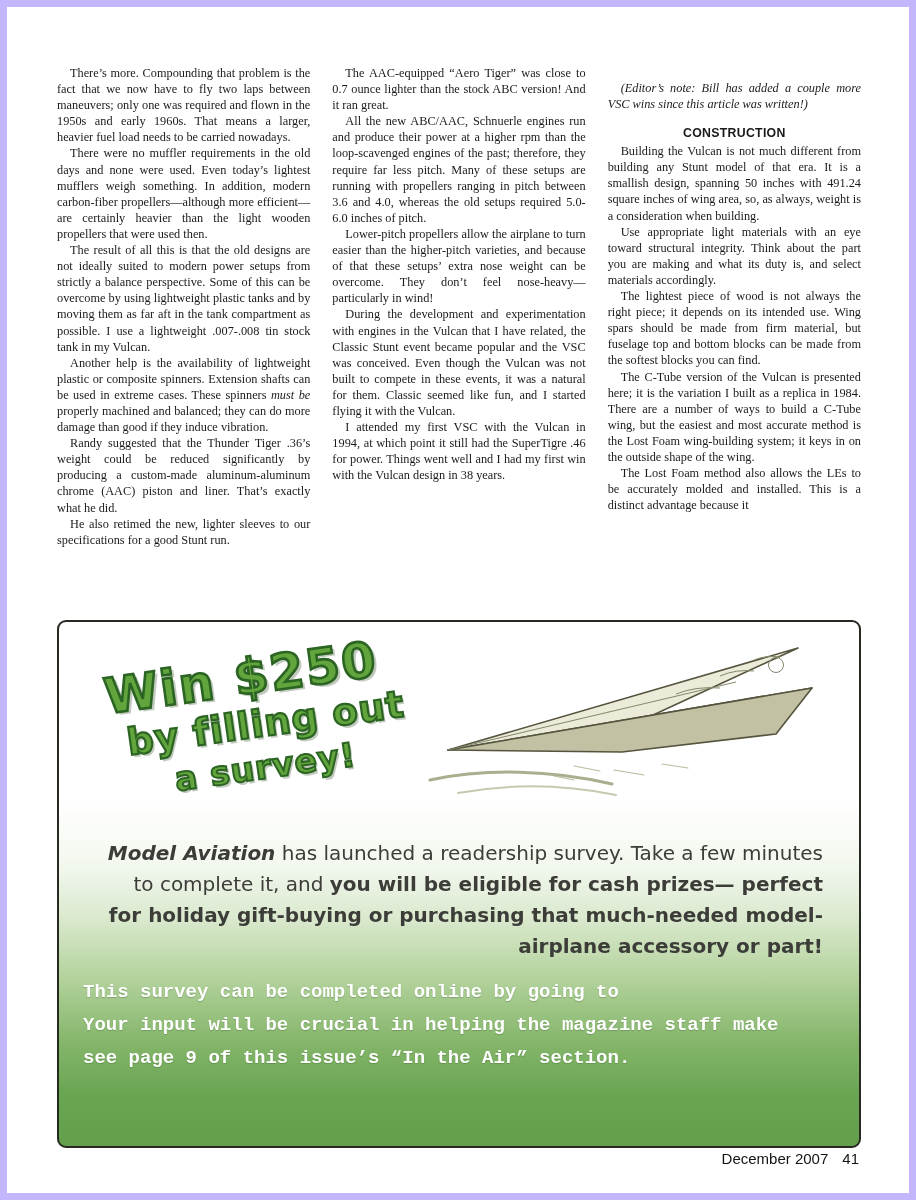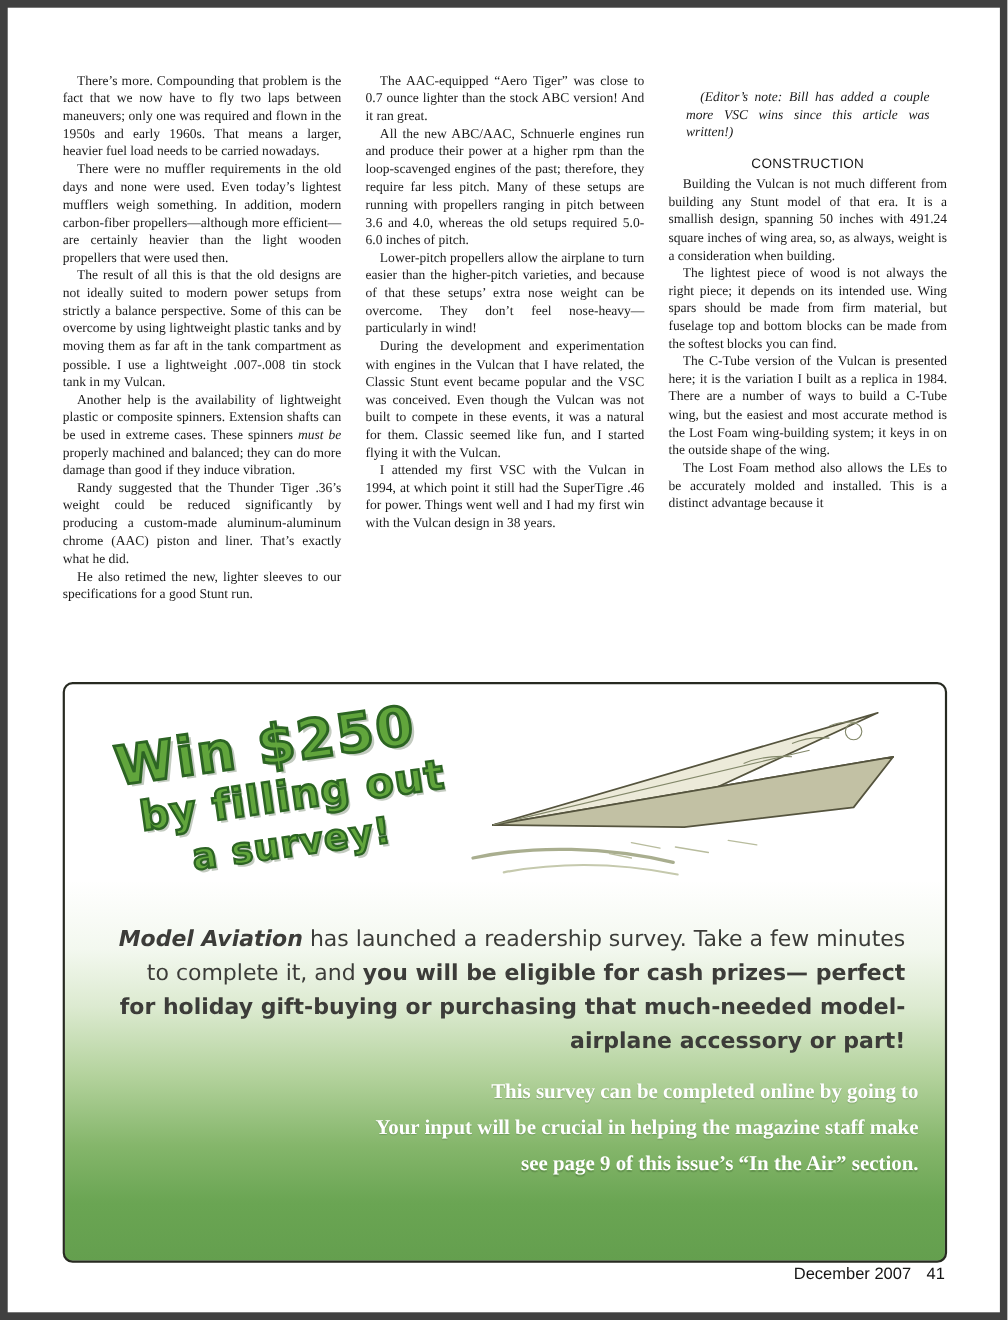--- a/index.html
+++ b/index.html
@@ -1,43 +1,43 @@
 <!DOCTYPE html>
 <html><head>
 <meta charset="utf-8">
 <style>
   * { margin:0; padding:0; box-sizing:border-box; }
   html,body { background:#ffffff; }
   body { width:916px; height:1200px; overflow:hidden; }
 
   .page {
     width:916px; height:1200px;
-    border:7px solid #404040;
+    border:7px solid #c4b5fd;
     background:#ffffff;
     position:relative;
     padding:58px 48px 0 50px;
     font-family:"Liberation Serif", serif;
     color:#181818;
   }
 
   
   .article { display:flex; gap:22px; height:535px; overflow:hidden; }
   .colm { flex:1 1 0; }
   .colm p {
     font-size:12.3px; line-height:16.1px;
     text-align:justify; text-indent:13px;
     color:#1a1a1a;
   }
   .colm p.noindent { text-indent:0; }
   .colm p em { font-style:italic; }
-  .note { font-style:italic; margin:15px 16px 14px; }
+  .note { font-style:italic; margin:15px 0 14px; }
   .construction-heading {
     text-align:center;
     font-family:"Liberation Sans", sans-serif;
-    font-weight:normal; font-size:12.3px; letter-spacing:.3px;
+    font-weight:bold; font-size:12.3px; letter-spacing:.3px;
     margin-bottom:3px;
   }
 
   
   .ad-box {
     position:relative;
     margin-top:20px;
     width:804px; height:528px;
     border:2px solid #272a21;
     border-radius:9px;
@@ -69,22 +69,22 @@
     position:absolute; top:216px; left:36px; right:36px;
     text-align:right;
     font-family:"DejaVu Sans", sans-serif;
     font-size:20px; line-height:31px; color:#3c3c39;
   }
   .ad-copy .mag { font-style:italic; font-weight:bold; }
   .ad-copy b { font-weight:bold; }
 
   .ad-survey {
     position:absolute; top:354px; left:24px; right:24px;
-    text-align:right;
-    font-family:Liberation Serif, serif;
+    text-align:left;
+    font-family:Liberation Mono, monospace;
     font-weight:bold; font-size:19px; line-height:33px;
     color:#ffffff;
     text-shadow:0 1px 1px rgba(30,60,25,.25);
   }
   .ad-survey i { font-style:italic; }
 
   .footer {
     position:absolute; right:50px; bottom:26px;
     font-family:"Liberation Sans", sans-serif;
     font-size:15px; color:#141414;
@@ -112,20 +112,21 @@
       <p>All the new ABC/AAC, Schnuerle engines run and produce their power at a higher rpm than the loop-scavenged engines of the past; therefore, they require far less pitch. Many of these setups are running with propellers ranging in pitch between 3.6 and 4.0, whereas the old setups required 5.0-6.0 inches of pitch.</p>
       <p>Lower-pitch propellers allow the airplane to turn easier than the higher-pitch varieties, and because of that these setups’ extra nose weight can be overcome. They don’t feel nose-heavy—particularly in wind!</p>
       <p>During the development and experimentation with engines in the Vulcan that I have related, the Classic Stunt event became popular and the VSC was conceived. Even though the Vulcan was not built to compete in these events, it was a natural for them. Classic seemed like fun, and I started flying it with the Vulcan.</p>
       <p>I attended my first VSC with the Vulcan in 1994, at which point it still had the SuperTigre .46 for power. Things went well and I had my first win with the Vulcan design in 38 years.</p>
     </div>
 
     <div class="colm">
       <p class="note">(Editor’s note: Bill has added a couple more VSC wins since this article was written!)</p>
       <div class="construction-heading">CONSTRUCTION</div>
       <p>Building the Vulcan is not much different from building any Stunt model of that era. It is a smallish design, spanning 50 inches with 491.24 square inches of wing area, so, as always, weight is a consideration when building.</p>
+      <p>Use appropriate light materials with an eye toward structural integrity. Think about the part you are making and what its duty is, and select materials accordingly.</p>
       <p>The lightest piece of wood is not always the right piece; it depends on its intended use. Wing spars should be made from firm material, but fuselage top and bottom blocks can be made from the softest blocks you can find.</p>
       <p>The C-Tube version of the Vulcan is presented here; it is the variation I built as a replica in 1984. There are a number of ways to build a C-Tube wing, but the easiest and most accurate method is the Lost Foam wing-building system; it keys in on the outside shape of the wing.</p>
       <p>The Lost Foam method also allows the LEs to be accurately molded and installed. This is a distinct advantage because it</p>
     </div>
 
   </div>
 
   <div class="ad-box">
 
     <div class="headline">

